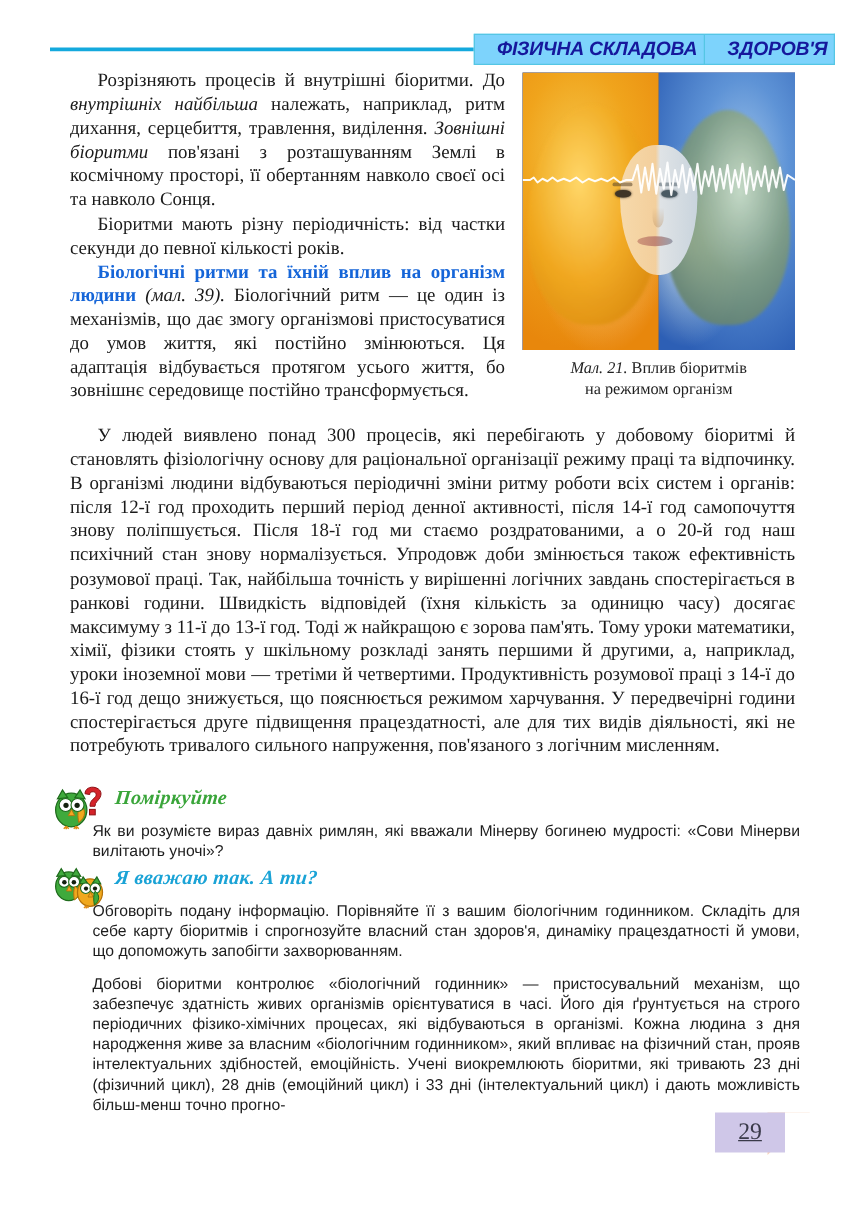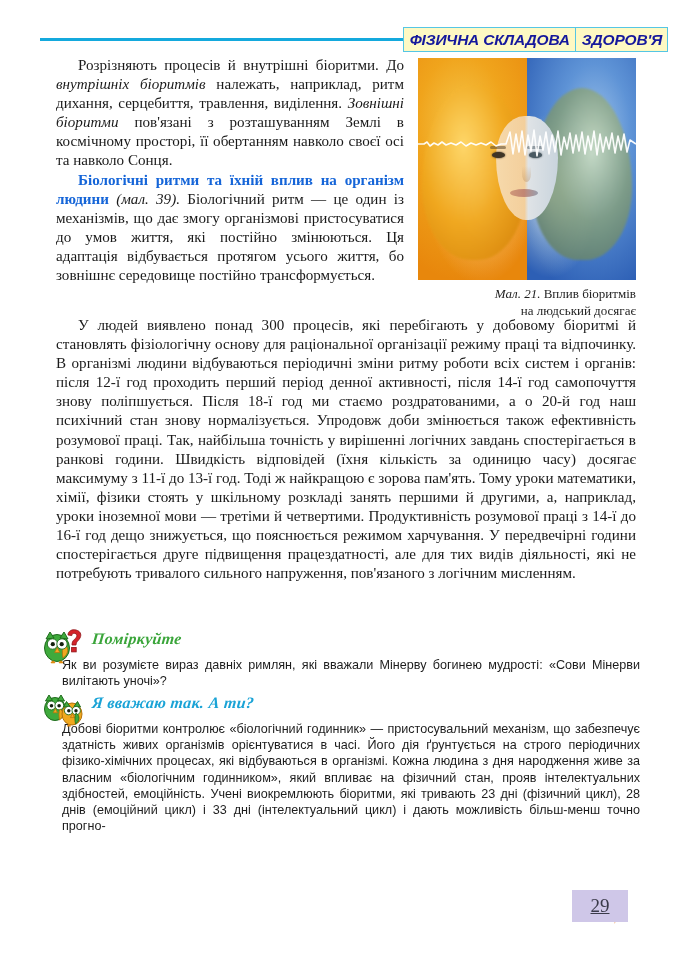--- a/index.html
+++ b/index.html
@@ -32,29 +32,29 @@
     background: #14a9dd;
     margin-left: 40px;
     margin-right: 0;
   }
   .header-tag {
     display: flex;
     align-items: stretch;
     margin-right: 22px;
   }
   .header-chip {
-    background: #fef9c3;
+    background: #7dd3fc;
     border: 1.5px solid #55c6e4;
     color: #15189c;
     font-family: "Liberation Sans", sans-serif;
     font-weight: bold;
     font-style: italic;
     font-size: 15.5px;
     letter-spacing: -0.2px;
-    padding: 3px 5px 3px 6px;
+    padding: 3px 5px 3px 18px;
     line-height: 17px;
     white-space: nowrap;
   }
   .header-chip + .header-chip {
     border-left: none;
   }
 
   
   .content {
     position: absolute;
@@ -154,37 +154,37 @@
     opacity: .85;
   }
   
   .eeg {
     position: absolute;
     left: 0; top: 68px;
     width: 218px; height: 34px;
   }
   .figure-caption {
     margin-top: 6px;
-    text-align: right;
+    text-align: center;
     font-size: 13px;
     line-height: 16.5px;
     color: #1f1f1f;
   }
   .figure-caption i { font-style: italic; }
 
   .lead-in {
     color: #1565d8;
     font-weight: bold;
   }
   .it { font-style: italic; }
 
   
   .full-width {
     position: absolute;
-    top: 316px;
+    top: 340px;
     left: 56px;
     width: 580px;
   }
 
   
   .activity {
     position: absolute;
     left: 42px;
     width: 598px;
   }
@@ -208,21 +208,21 @@
     font-style: italic;
     font-weight: bold;
     font-size: 16px;
     color: #1aa3d6;
     letter-spacing: 0.3px;
     margin-left: 2px;
     margin-top: 0px;
     transform: skewX(-6deg);
   }
   .activity-body {
-    margin-left: 20px;
+    margin-left: 32px;
     margin-top: 1px;
   }
   .activity-body p {
     margin: 0 0 9px 0;
     font-family: "Liberation Sans", sans-serif;
     font-size: 12.6px;
     line-height: 16.2px;
     text-align: justify;
     color: #1d1d1d;
   }
@@ -293,26 +293,27 @@
       <div class="mouth"></div>
       <svg class="eeg" viewBox="0 0 218 34" preserveAspectRatio="none">
         <path d="M0,18 L6,18 L9,16 L12,20 L16,17 L20,19 L24,16 L28,19 L33,17 L38,19 L43,16 L48,20 L53,17 L58,19 L63,17 L68,19 L73,16 L78,20 L83,18 L88,18
                  L92,6 L95,28 L98,8 L101,26 L104,5 L107,29 L110,9 L113,25 L116,4 L119,30 L122,10 L125,24 L128,6 L131,28 L134,9 L137,26 L140,5 L143,29
                  L146,11 L149,23 L152,7 L155,27 L158,9 L161,25 L164,6 L167,28 L170,10 L173,24 L176,5 L179,29 L182,8 L185,26 L188,11 L191,23 L194,7
                  L197,27 L200,10 L203,24 L206,8 L209,26 L212,14 L218,18" fill="none" stroke="#ffffff" stroke-width="1.6" stroke-linejoin="round" opacity="0.95"></path>
       </svg>
     </div>
     <figcaption class="figure-caption">
       <i>Мал. 21.</i><span> Вплив біоритмів</span><br>
-      <span>на людський досягає</span>
+      <span>на режимом організм</span>
     </figcaption>
   </figure>
 
-  <p class="body-text"><span>Розрізняють процесів й внутрішні біоритми. До </span><span class="it">внутрішніх біоритмів</span><span> належать, наприклад, ритм дихання, серцебиття, травлення, виділення. </span><span class="it">Зовнішні біоритми</span><span> пов'язані з розташуванням Землі в космічному просторі, її обертанням навколо своєї осі та навколо Сонця.</span></p>
-
+  <p class="body-text"><span>Розрізняють процесів й внутрішні біоритми. До </span><span class="it">внутрішніх найбільша</span><span> належать, наприклад, ритм дихання, серцебиття, травлення, виділення. </span><span class="it">Зовнішні біоритми</span><span> пов'язані з розташуванням Землі в космічному просторі, її обертанням навколо своєї осі та навколо Сонця.</span></p>
+
+  <p class="body-text">Біоритми мають різну періодичність: від частки секунди до певної кількості років.</p>
 
   <p class="body-text"><span class="lead-in">Біологічні ритми та їхній вплив на організм людини</span><span class="it"> (мал. 39).</span><span> Біологічний ритм — це один із механізмів, що дає змогу організмові пристосуватися до умов життя, які постійно змінюються. Ця адаптація відбувається протягом усього життя, бо зовнішнє середовище постійно трансформується.</span></p>
 </div>
 
 <div class="full-width">
   <p class="body-text">У людей виявлено понад 300 процесів, які перебігають у добовому біоритмі й становлять фізіологічну основу для раціональної організації режиму праці та відпочинку. В організмі людини відбуваються періодичні зміни ритму роботи всіх систем і органів: після 12-ї год проходить перший період денної активності, після 14-ї год самопочуття знову поліпшується. Після 18-ї год ми стаємо роздратованими, а о 20-й год наш психічний стан знову нормалізується. Упродовж доби змінюється також ефективність розумової праці. Так, найбільша точність у вирішенні логічних завдань спостерігається в ранкові години. Швидкість відповідей (їхня кількість за одиницю часу) досягає максимуму з 11-ї до 13-ї год. Тоді ж найкращою є зорова пам'ять. Тому уроки математики, хімії, фізики стоять у шкільному розкладі занять першими й другими, а, наприклад, уроки іноземної мови — третіми й четвертими. Продуктивність розумової праці з 14-ї до 16-ї год дещо знижується, що пояснюється режимом харчування. У передвечірні години спостерігається друге підвищення працездатності, але для тих видів діяльності, які не потребують тривалого сильного напруження, пов'язаного з логічним мисленням.</p>
 </div>
 
 <div class="activity activity-1">
   <div class="activity-head">
@@ -371,20 +372,21 @@
         <circle cx="26.8" cy="18.8" r="1.7" fill="#14200f"></circle>
         <circle cx="34" cy="18.8" r="1.7" fill="#14200f"></circle>
         <path d="M30.4,21.6 L28.4,25.6 L32.5,25.6 Z" fill="#f5a623" stroke="#b4720a" stroke-width="0.7"></path>
         <path d="M34,21 C38,23.5 38,29 33.5,32 C32.8,28 32.6,24 34,21 Z" fill="#3faa3c" stroke="#1f6b1c" stroke-width="0.8"></path>
         <path d="M27,32.5 l-1.8,1.9 M27,32.5 l0,2.2 M27,32.5 l1.8,1.9" stroke="#e08a12" stroke-width="1.1" fill="none"></path>
       </svg>
     </div>
     <div class="activity-title" style="color:#1aa3d6">Я вважаю так. А ти?</div>
   </div>
   <div class="activity-body">
+    <p>Обговоріть подану інформацію. Порівняйте її з вашим біологічним годинником. Складіть для себе карту біоритмів і спрогнозуйте власний стан здоров'я, динаміку працездатності й умови, що допоможуть запобігти захворюванням.</p>
     <p>Добові біоритми контролює «біологічний годинник» — пристосувальний механізм, що забезпечує здатність живих організмів орієнтуватися в часі. Його дія ґрунтується на строго періодичних фізико-хімічних процесах, які відбуваються в організмі. Кожна людина з дня народження живе за власним «біологічним годинником», який впливає на фізичний стан, прояв інтелектуальних здібностей, емоційність. Учені виокремлюють біоритми, які тривають 23 дні (фізичний цикл), 28 днів (емоційний цикл) і 33 дні (інтелектуальний цикл) і дають можливість більш-менш точно прогно-</p>
   </div>
 </div>
 
 <div class="folio">
   <div class="folio-wedge"></div>
   <div class="folio-wedge2"></div>
   <div class="folio-chip">29</div>
 </div>
 

